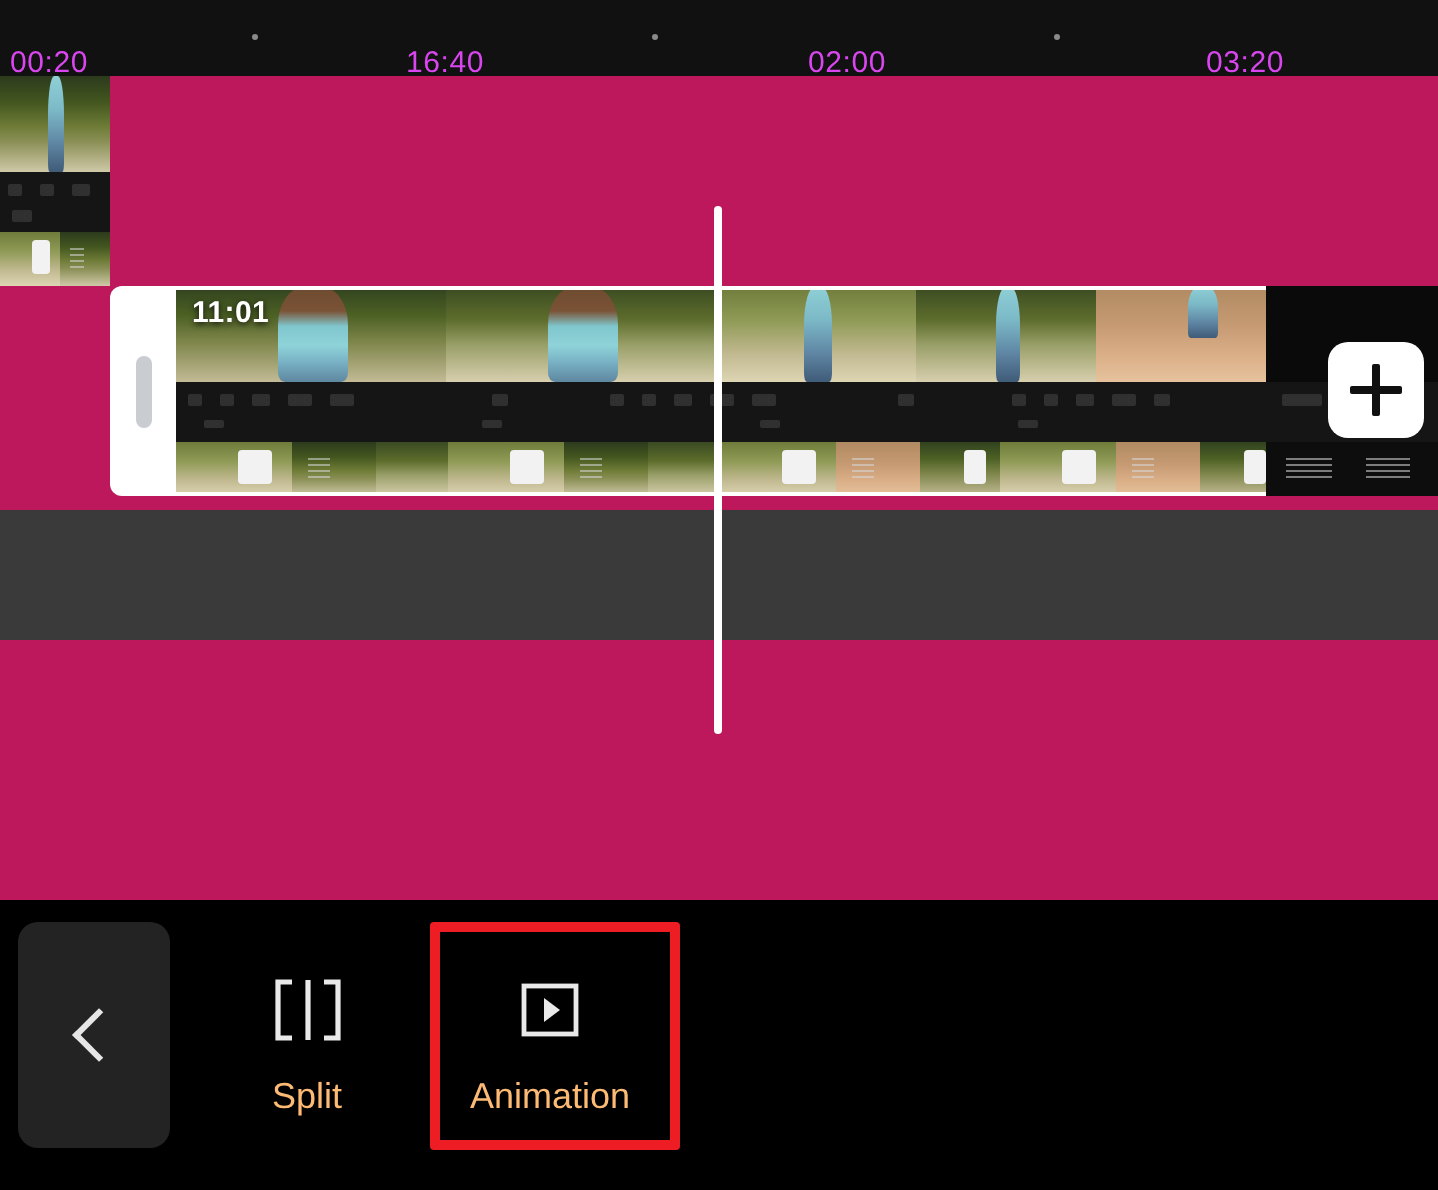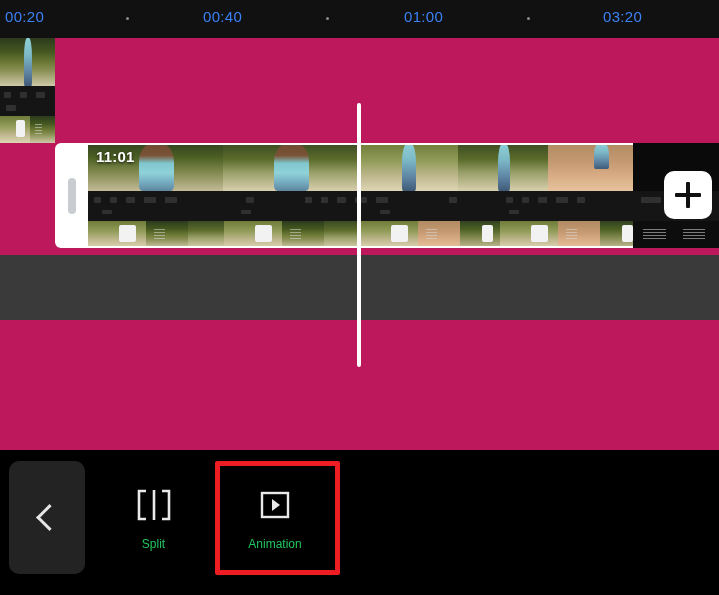--- a/index.html
+++ b/index.html
@@ -10,22 +10,22 @@
     overflow:hidden;
   }
   #app { position:relative; width:719px; height:595px; background:#0d0d0d; }
 
   
   .ruler {
     position:absolute; left:0; top:0; width:719px; height:38px;
     background:#111111;
   }
   .ruler-label {
-    position:absolute; top:8px;
-    font-size:15px; color:#3b82f6; letter-spacing:.3px;
+    position:absolute; top:23px;
+    font-size:15px; color:#d946ef; letter-spacing:.3px;
     white-space:nowrap;
   }
   .ruler-dot {
     position:absolute; top:17px;
     width:3px; height:3px; border-radius:50%; background:#8a8a8a;
   }
 
   
   .tl-body {
     position:absolute; left:0; top:38px; width:719px; height:412px;
@@ -148,44 +148,44 @@
   }
   .tool-list { position:absolute; left:96px; top:11px; height:113px; display:flex; }
   .tool {
     width:115px; height:113px;
     display:flex; flex-direction:column; align-items:center; justify-content:flex-start;
     padding-top:22px;
     position:relative; flex:0 0 auto;
   }
   .tool .ic { height:44px; display:flex; align-items:center; justify-content:center; }
   .tool .lb {
-    margin-top:10px; font-size:12px; color:#22c55e; white-space:nowrap; text-align:right;
+    margin-top:10px; font-size:18px; color:#fdba74; white-space:nowrap; text-align:right;
     line-height:1.25;
   }
   .tool.wide { width:128px; }
   .tool.clipped { width:60px; overflow:hidden; }
 
   
   .highlight {
     position:absolute; left:215px; top:461px; width:125px; height:114px;
     border:5px solid #ee1c23; border-radius:2px; z-index:40; pointer-events:none;
   }
   svg { display:block; }
 </style>
 </head>
 <body>
 
 <div id="app">
 
   <div class="ruler">
     <div class="ruler-label" style="left:5px">00:20</div>
     <div class="ruler-dot" style="left:126px"></div>
-    <div class="ruler-label" style="left:203px">00:40</div>
+    <div class="ruler-label" style="left:203px">16:40</div>
     <div class="ruler-dot" style="left:326px"></div>
-    <div class="ruler-label" style="left:404px">01:00</div>
+    <div class="ruler-label" style="left:404px">02:00</div>
     <div class="ruler-dot" style="left:527px"></div>
     <div class="ruler-label" style="left:603px">03:20</div>
   </div>
 
   <div class="tl-body">
 
     <div class="clip" style="left:0; width:55px;">
       <div class="thumbstrip">
         <div class="thumb frA" style="width:55px">
             <div class="subj narrow"></div>

